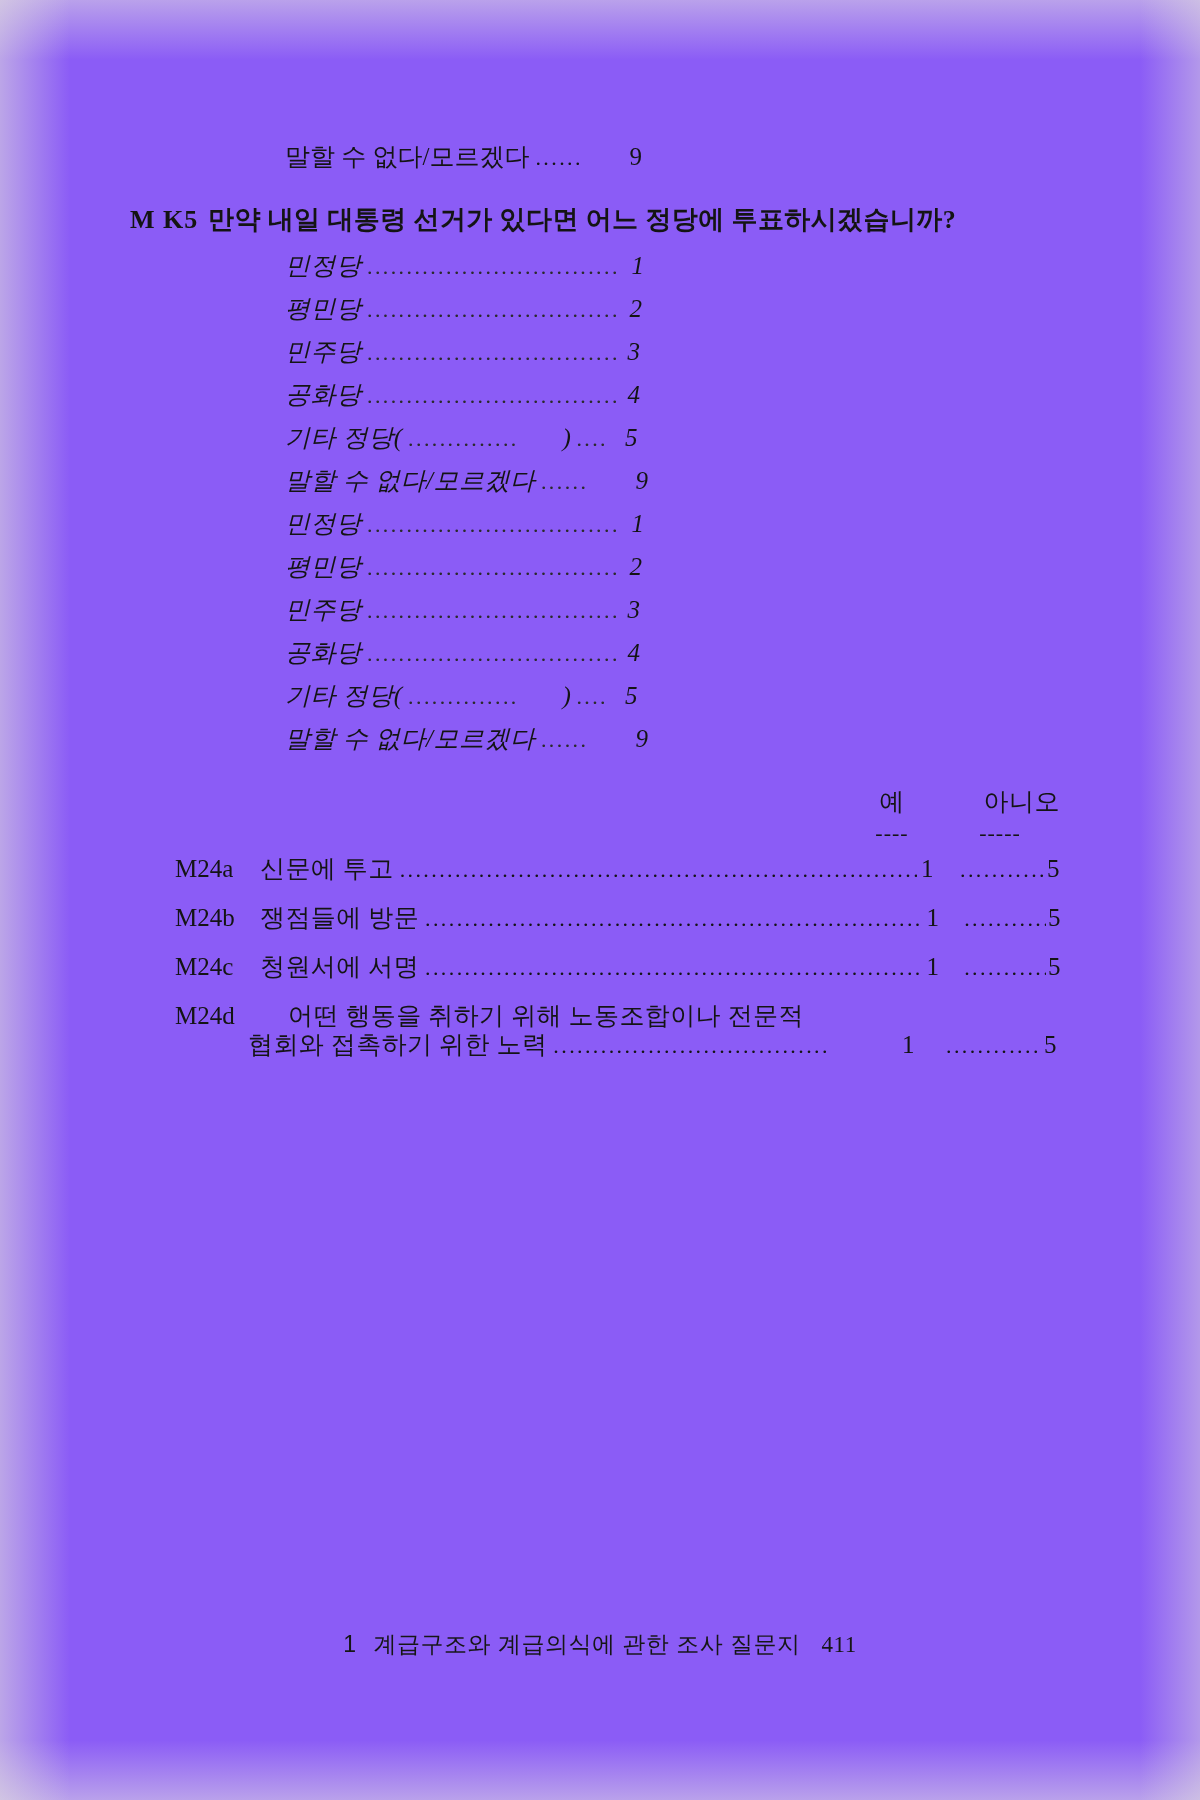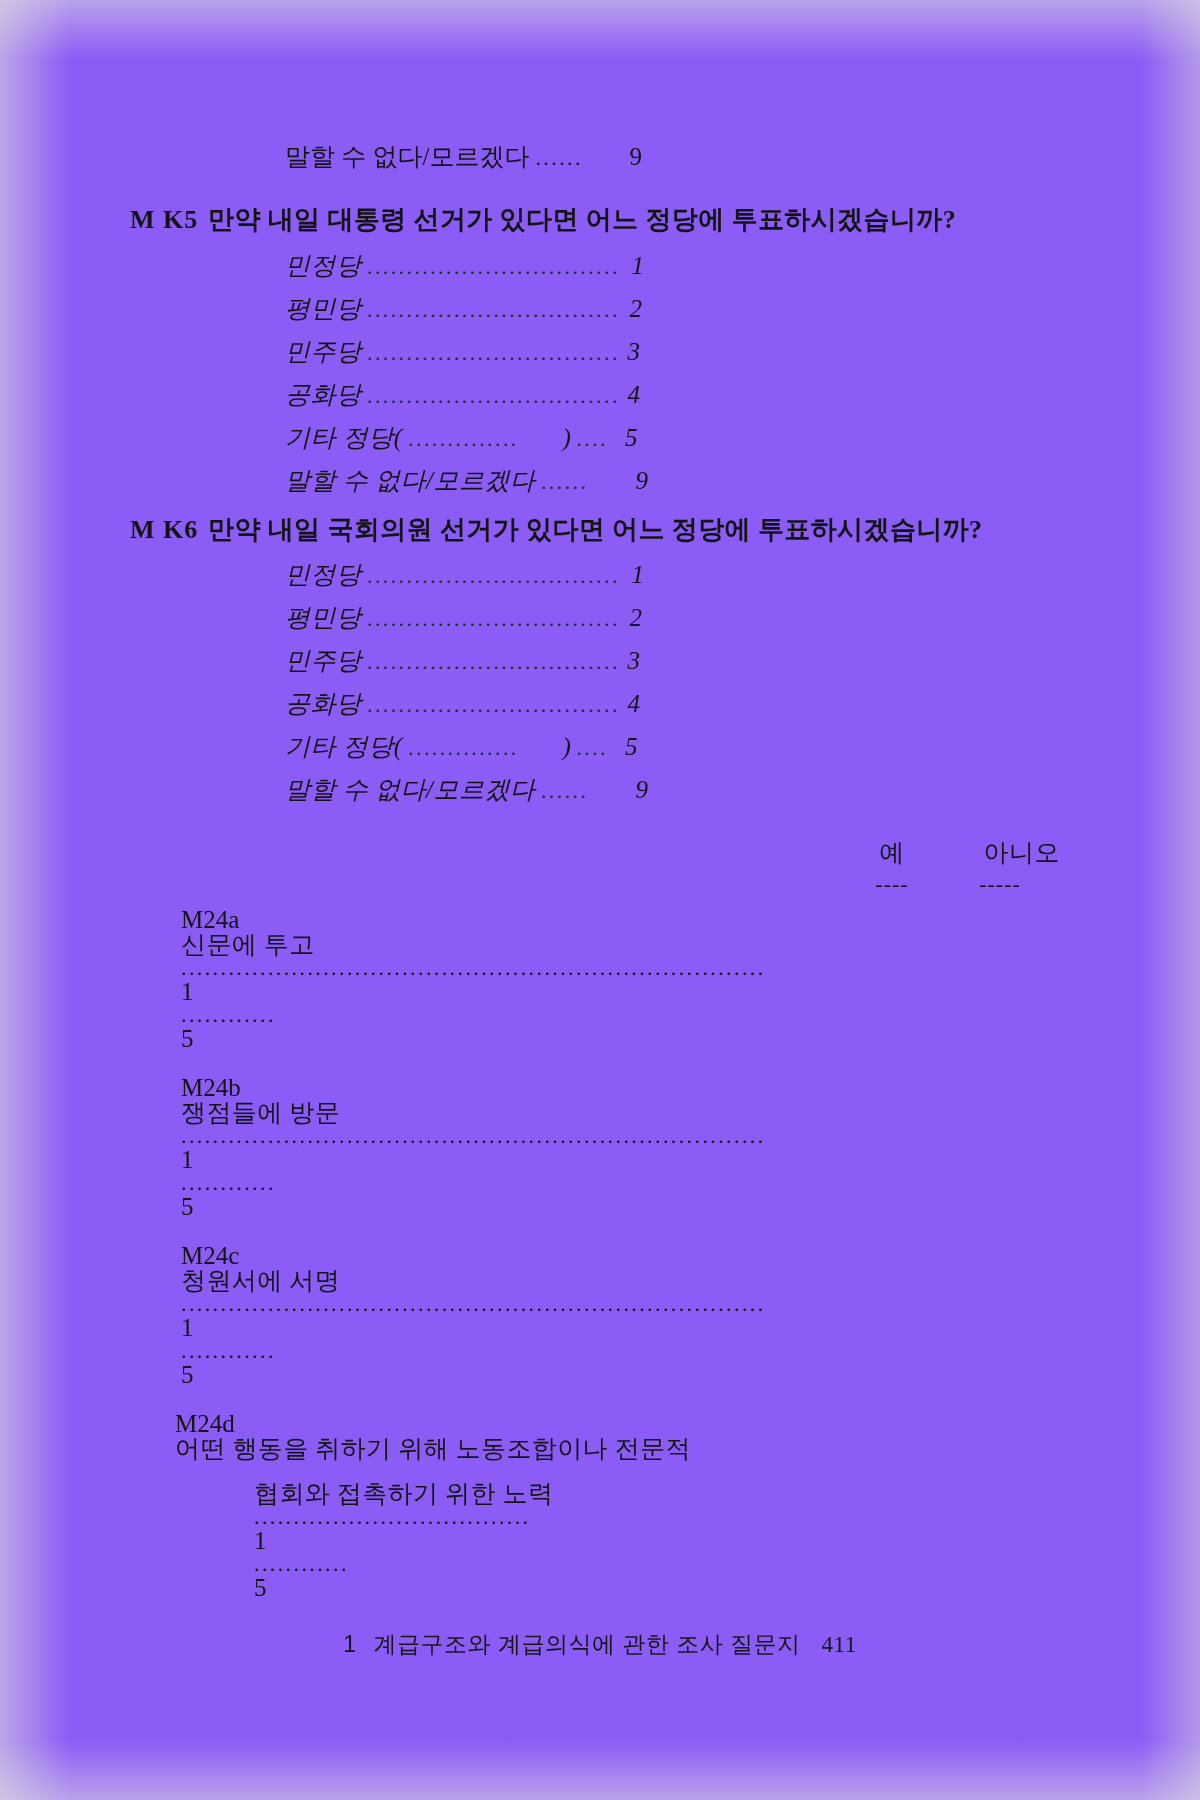--- a/index.html
+++ b/index.html
@@ -158,21 +158,20 @@
   .matrix-rule .r1 { width: 96px; text-align: center; }
   .matrix-rule .r2 { width: 120px; text-align: center; }
 
   .m-row {
     display: flex;
     align-items: baseline;
     font-size: 25px;
     line-height: 1.0;
     margin-bottom: 24px;
     padding-left: 45px;
-    flex-direction: column;
   }
   .m-row .code {
     flex: 0 0 auto;
     width: 85px;
     white-space: pre;
   }
   .m-row .txt {
     white-space: pre;
     letter-spacing: 0.4px;
   }
@@ -200,21 +199,22 @@
     width: 26px;
     text-align: left;
   }
 
   .m-row.sub {
     padding-left: 118px;
     margin-top: -6px;
   }
 
   .m-row.nowrap-two {
-    margin-bottom: 26px;
+    margin-bottom: 10px;
+    gap: 28px;
   }
 
   footer.page-footer {
     position: absolute;
     left: 0;
     bottom: 140px;
     width: 1200px;
     text-align: center;
     font-size: 23px;
     font-family: "Liberation Sans", sans-serif;
@@ -276,24 +276,20 @@
         </div>
         <div class="opt w9">
           <span class="label">말할 수 없다/모르겠다</span>
           <span class="leader">......</span>
           <span class="num">9</span>
         </div>
       </div>
     </div>
 
     <div class="q-block">
-      <div class="q-head">
-        <span class="q-code">M K6</span>
-        <span class="q-text">만약 내일 국회의원 선거가 있다면 어느 정당에 투표하시겠습니까?</span>
-      </div>
       <div class="opt-list">
         <div class="opt w1">
           <span class="label">민정당</span>
           <span class="leader">................................</span>
           <span class="num">1</span>
         </div>
         <div class="opt w2">
           <span class="label">평민당</span>
           <span class="leader">................................</span>
           <span class="num">2</span>

